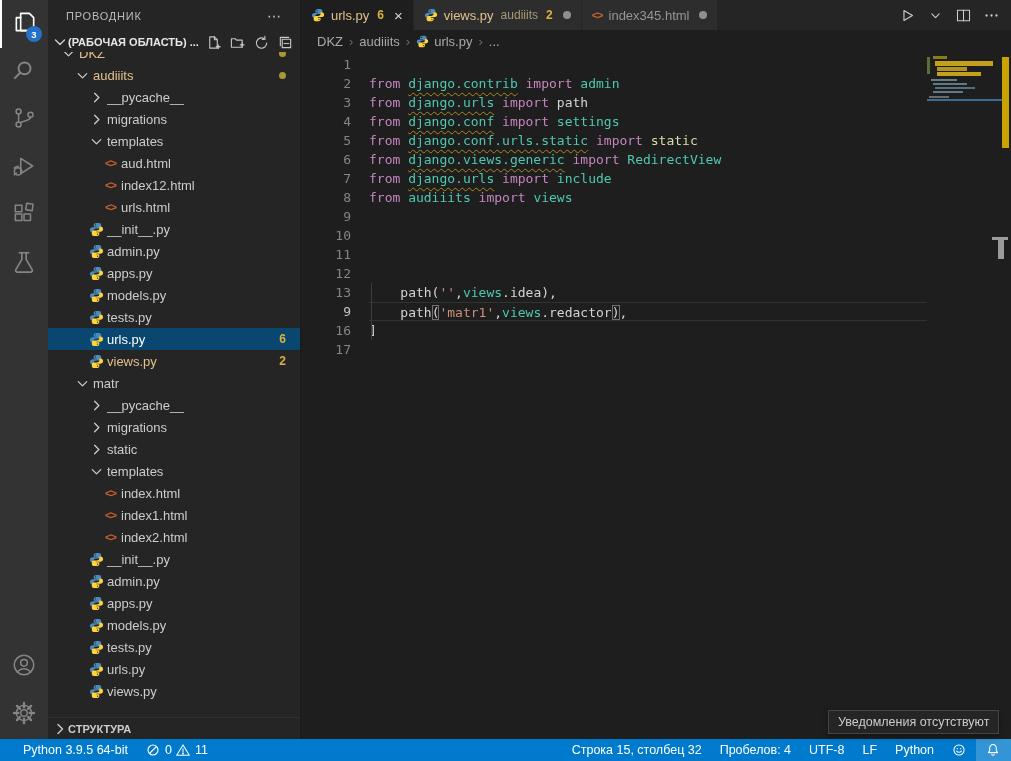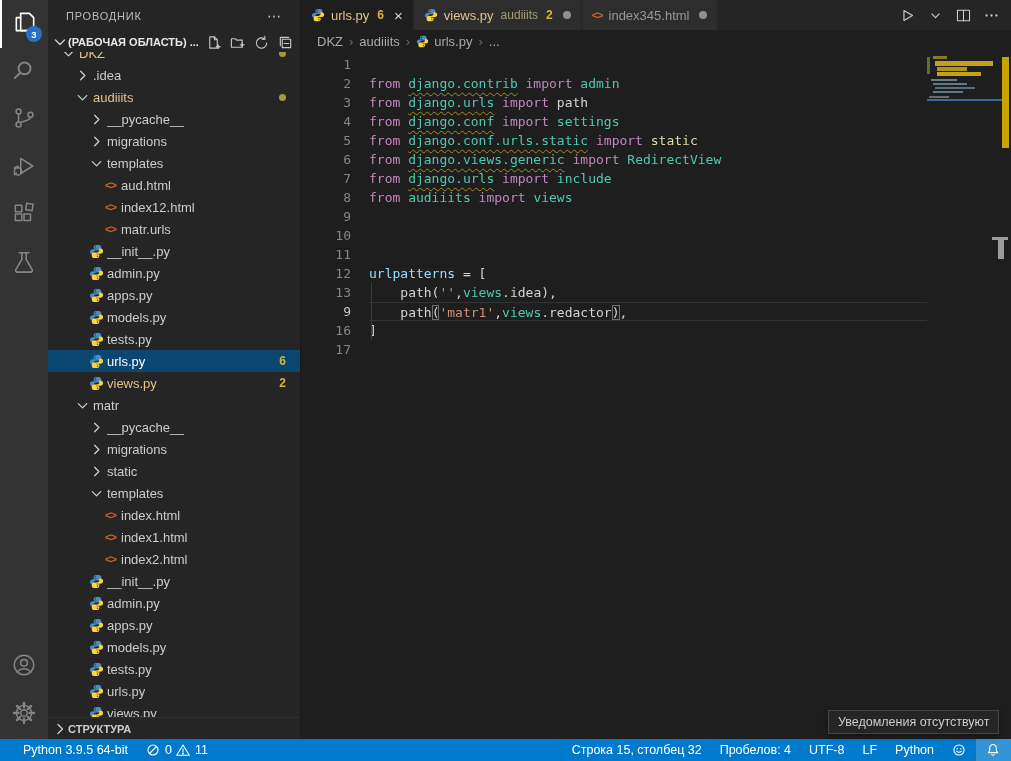--- a/index.html
+++ b/index.html
@@ -231,28 +231,20 @@
               <span class="slot chev-d">
                 <svg viewBox="0 0 16 16" fill="none" stroke="currentColor" stroke-width="1.4" stroke-linejoin="round" stroke-linecap="round">
                   <path d="M6 3.5l4.5 4.5L6 12.5"></path>
                 </svg>
               </span>
               <span class="lbl">DKZ</span>
               <span class="right">
                 <span class="gitdot"></span>
               </span>
             </div>
-            <div class="row" style="padding-left: 26px;">
-              <span class="slot chev-r">
-                <svg viewBox="0 0 16 16" fill="none" stroke="currentColor" stroke-width="1.4" stroke-linejoin="round" stroke-linecap="round">
-                  <path d="M6 3.5l4.5 4.5L6 12.5"></path>
-                </svg>
-              </span>
-              <span class="lbl">.idea</span>
-            </div>
             <div class="row mod" style="padding-left: 26px;">
               <span class="slot chev-d">
                 <svg viewBox="0 0 16 16" fill="none" stroke="currentColor" stroke-width="1.4" stroke-linejoin="round" stroke-linecap="round">
                   <path d="M6 3.5l4.5 4.5L6 12.5"></path>
                 </svg>
               </span>
               <span class="lbl">audiiits</span>
               <span class="right">
                 <span class="gitdot"></span>
               </span>
@@ -290,21 +282,21 @@
             <div class="row" style="padding-left: 54px;">
               <span class="slot">
                 <span class="htmlico">&lt;&gt;</span>
               </span>
               <span class="lbl">index12.html</span>
             </div>
             <div class="row" style="padding-left: 54px;">
               <span class="slot">
                 <span class="htmlico">&lt;&gt;</span>
               </span>
-              <span class="lbl">matr.urls</span>
+              <span class="lbl">urls.html</span>
             </div>
             <div class="row" style="padding-left: 40px;">
               <span class="slot pyico">
                 <svg viewBox="0 0 16 16">
                   <path fill="#4b8bbe" d="M7.9 1C6.2 1 5 1.8 5 3.2V5h3.2v.6H3.9C2.3 5.6 1 6.7 1 8.3s1.1 2.8 2.7 2.8H5V9.3C5 7.8 6.3 6.9 7.8 6.9h3.1c1.2 0 2.1-1 2.1-2.2V3.2C13 1.9 11.9 1 10.6 1H7.9zM6.9 2.3a.73.73 0 1 1 0 1.46.73.73 0 0 1 0-1.46z"></path>
                   <path fill="#ffd43b" d="M8.1 15c1.7 0 2.9-.8 2.9-2.2V11H7.8v-.6h4.3c1.6 0 2.9-1.1 2.9-2.7S13.9 4.9 12.3 4.9H11v1.8c0 1.5-1.3 2.4-2.8 2.4H5.1C3.9 9.1 3 10.1 3 11.3v1.5C3 14.1 4.1 15 5.4 15h2.7zm1-1.3a.73.73 0 1 1 0-1.46.73.73 0 0 1 0 1.46z"></path>
                 </svg>
               </span>
               <span class="lbl">__init__.py</span>
             </div>
@@ -615,21 +607,20 @@
             <div class="line">
               <span class="ln">10</span>
               <span class="lc"></span>
             </div>
             <div class="line">
               <span class="ln">11</span>
               <span class="lc"></span>
             </div>
             <div class="line">
               <span class="ln">12</span>
-              <span class="lc"><span style="color: rgb(156, 220, 254);">urlpatterns</span><span style="color: rgb(212, 212, 212);"> = [</span></span>
             </div>
             <div class="line">
               <span class="ln">13</span>
               <span class="lc"><span style="color: rgb(212, 212, 212);">    path(</span><span style="color: rgb(206, 145, 120);">''</span><span style="color: rgb(212, 212, 212);">,</span><span style="color: rgb(78, 201, 176);">views</span><span style="color: rgb(212, 212, 212);">.idea),</span></span>
             </div>
             <div class="line cur">
               <span class="ln">9</span>
               <span class="lc"><span style="color: rgb(212, 212, 212);">    path</span><span class="bx" style="color: rgb(212, 212, 212);">(</span><span style="color: rgb(206, 145, 120);">'matr1'</span><span style="color: rgb(212, 212, 212);">,</span><span style="color: rgb(78, 201, 176);">views</span><span style="color: rgb(212, 212, 212);">.redactor</span><span class="bx" style="color: rgb(212, 212, 212);">)</span><span style="color: rgb(212, 212, 212);">,</span></span>
             </div>
             <div class="line">

